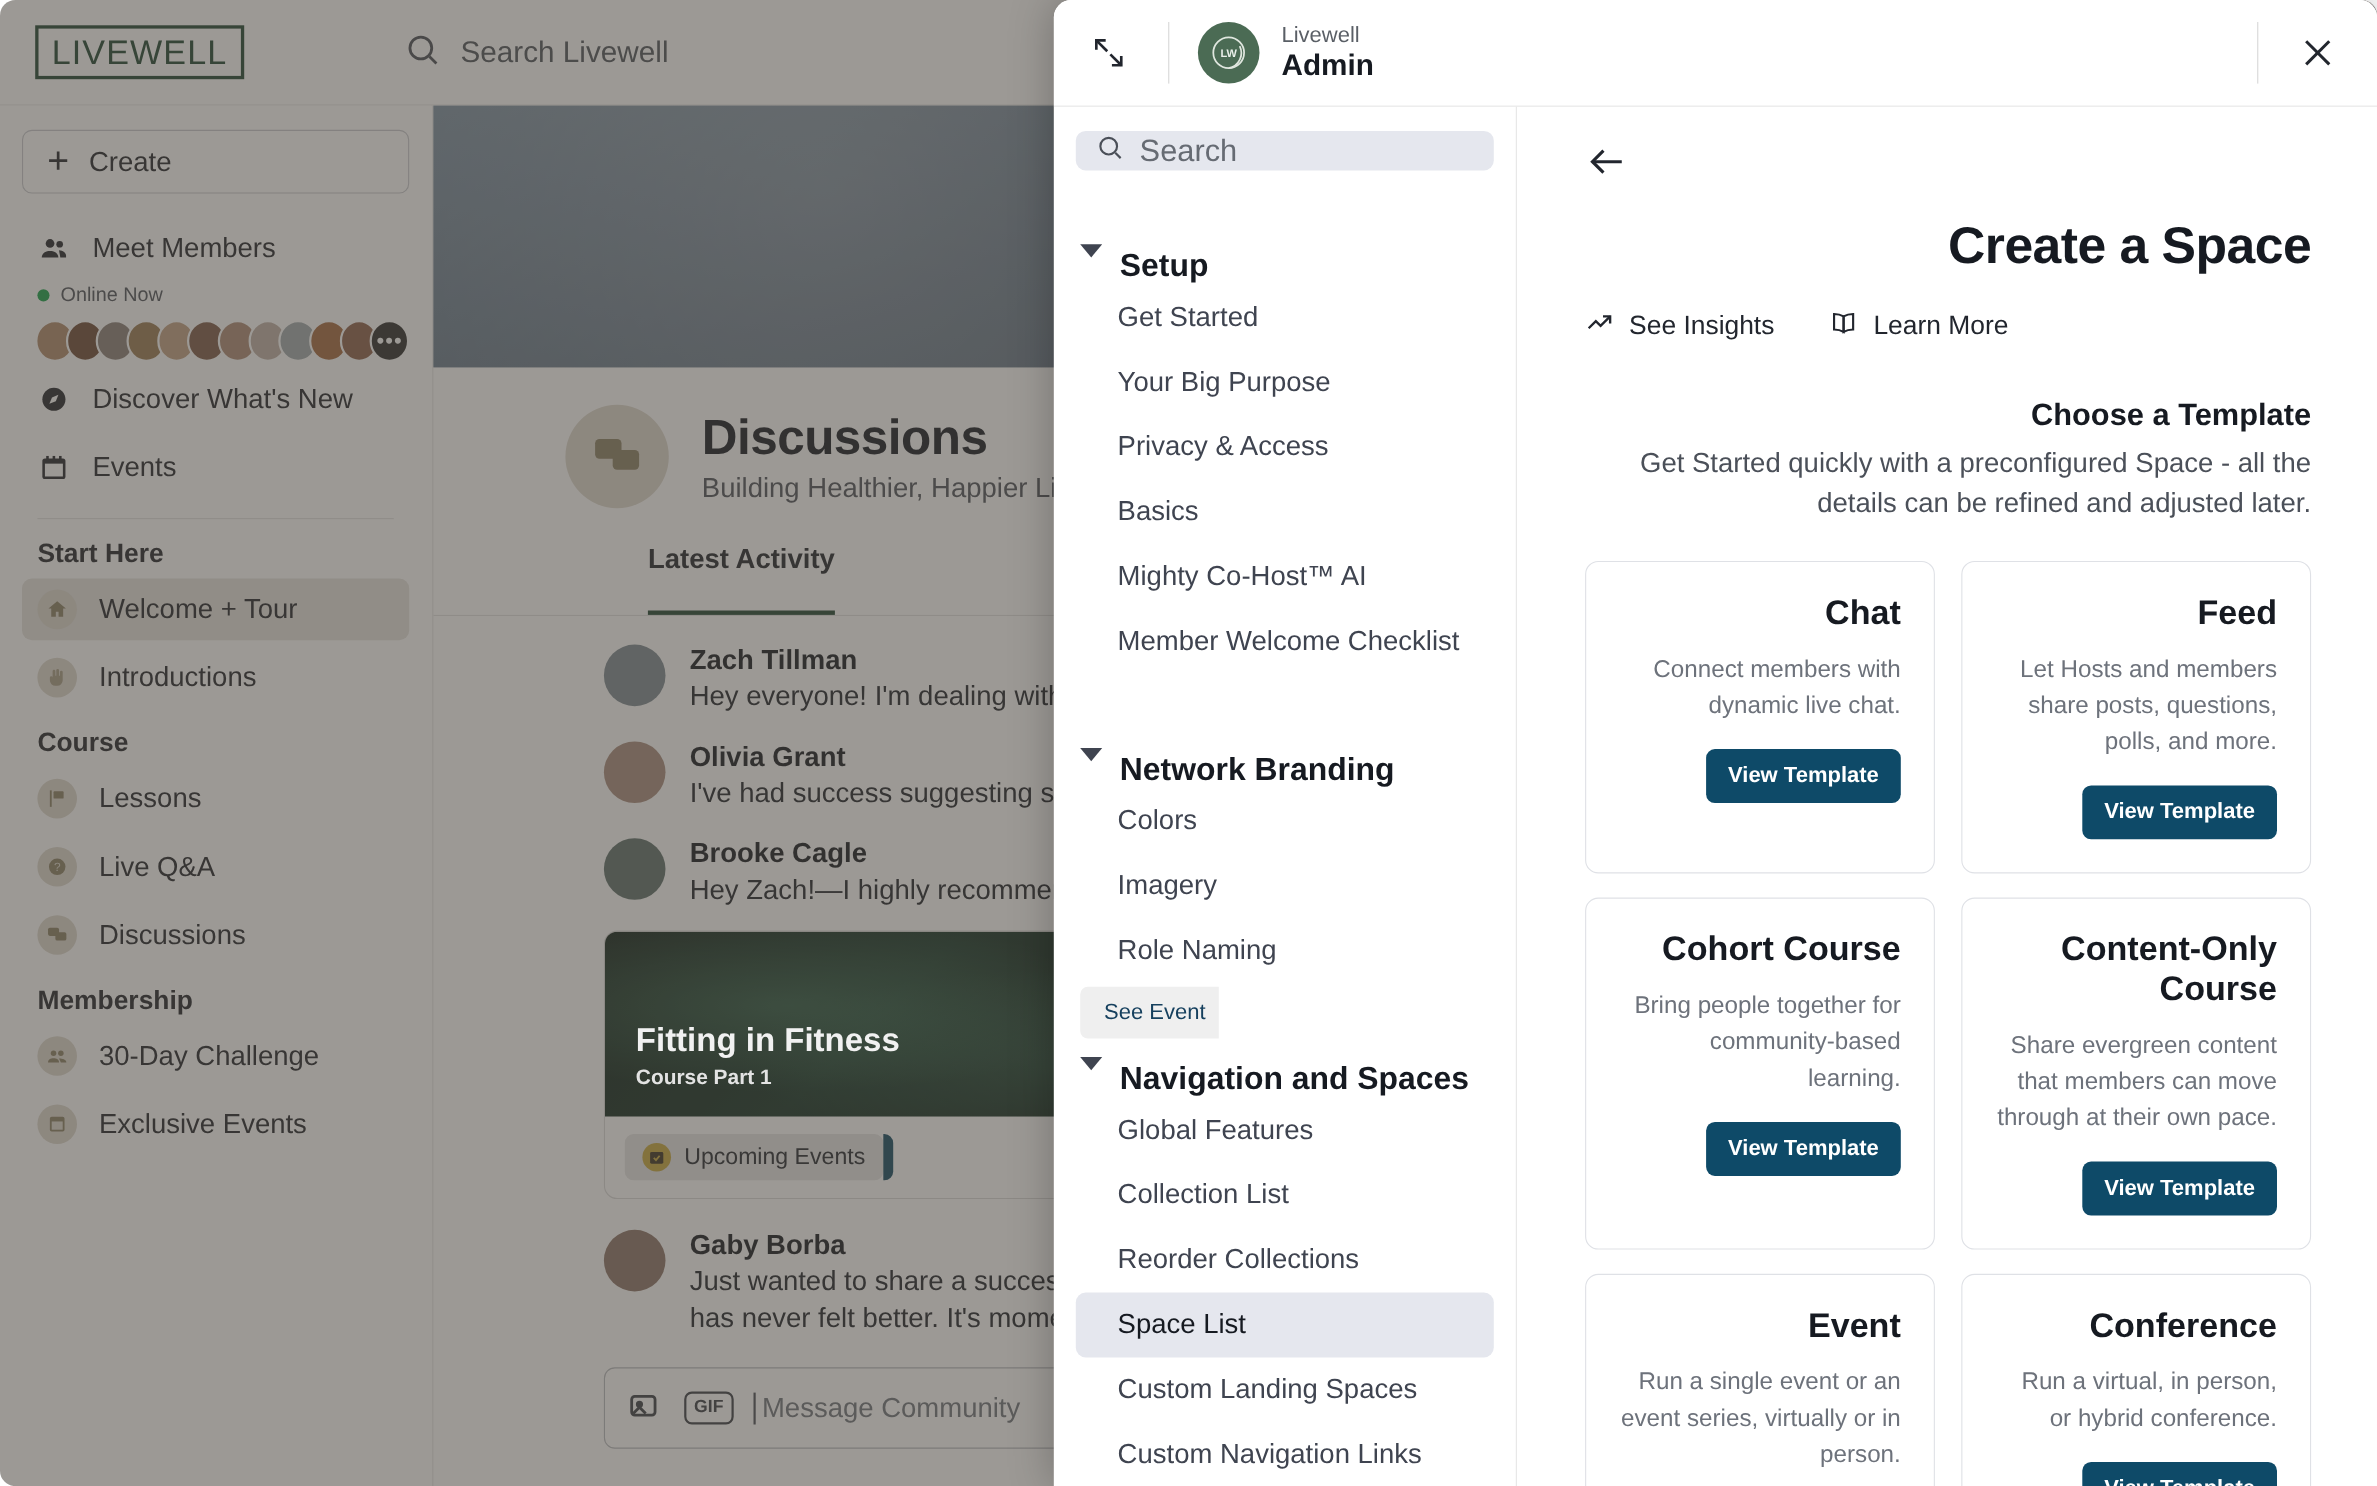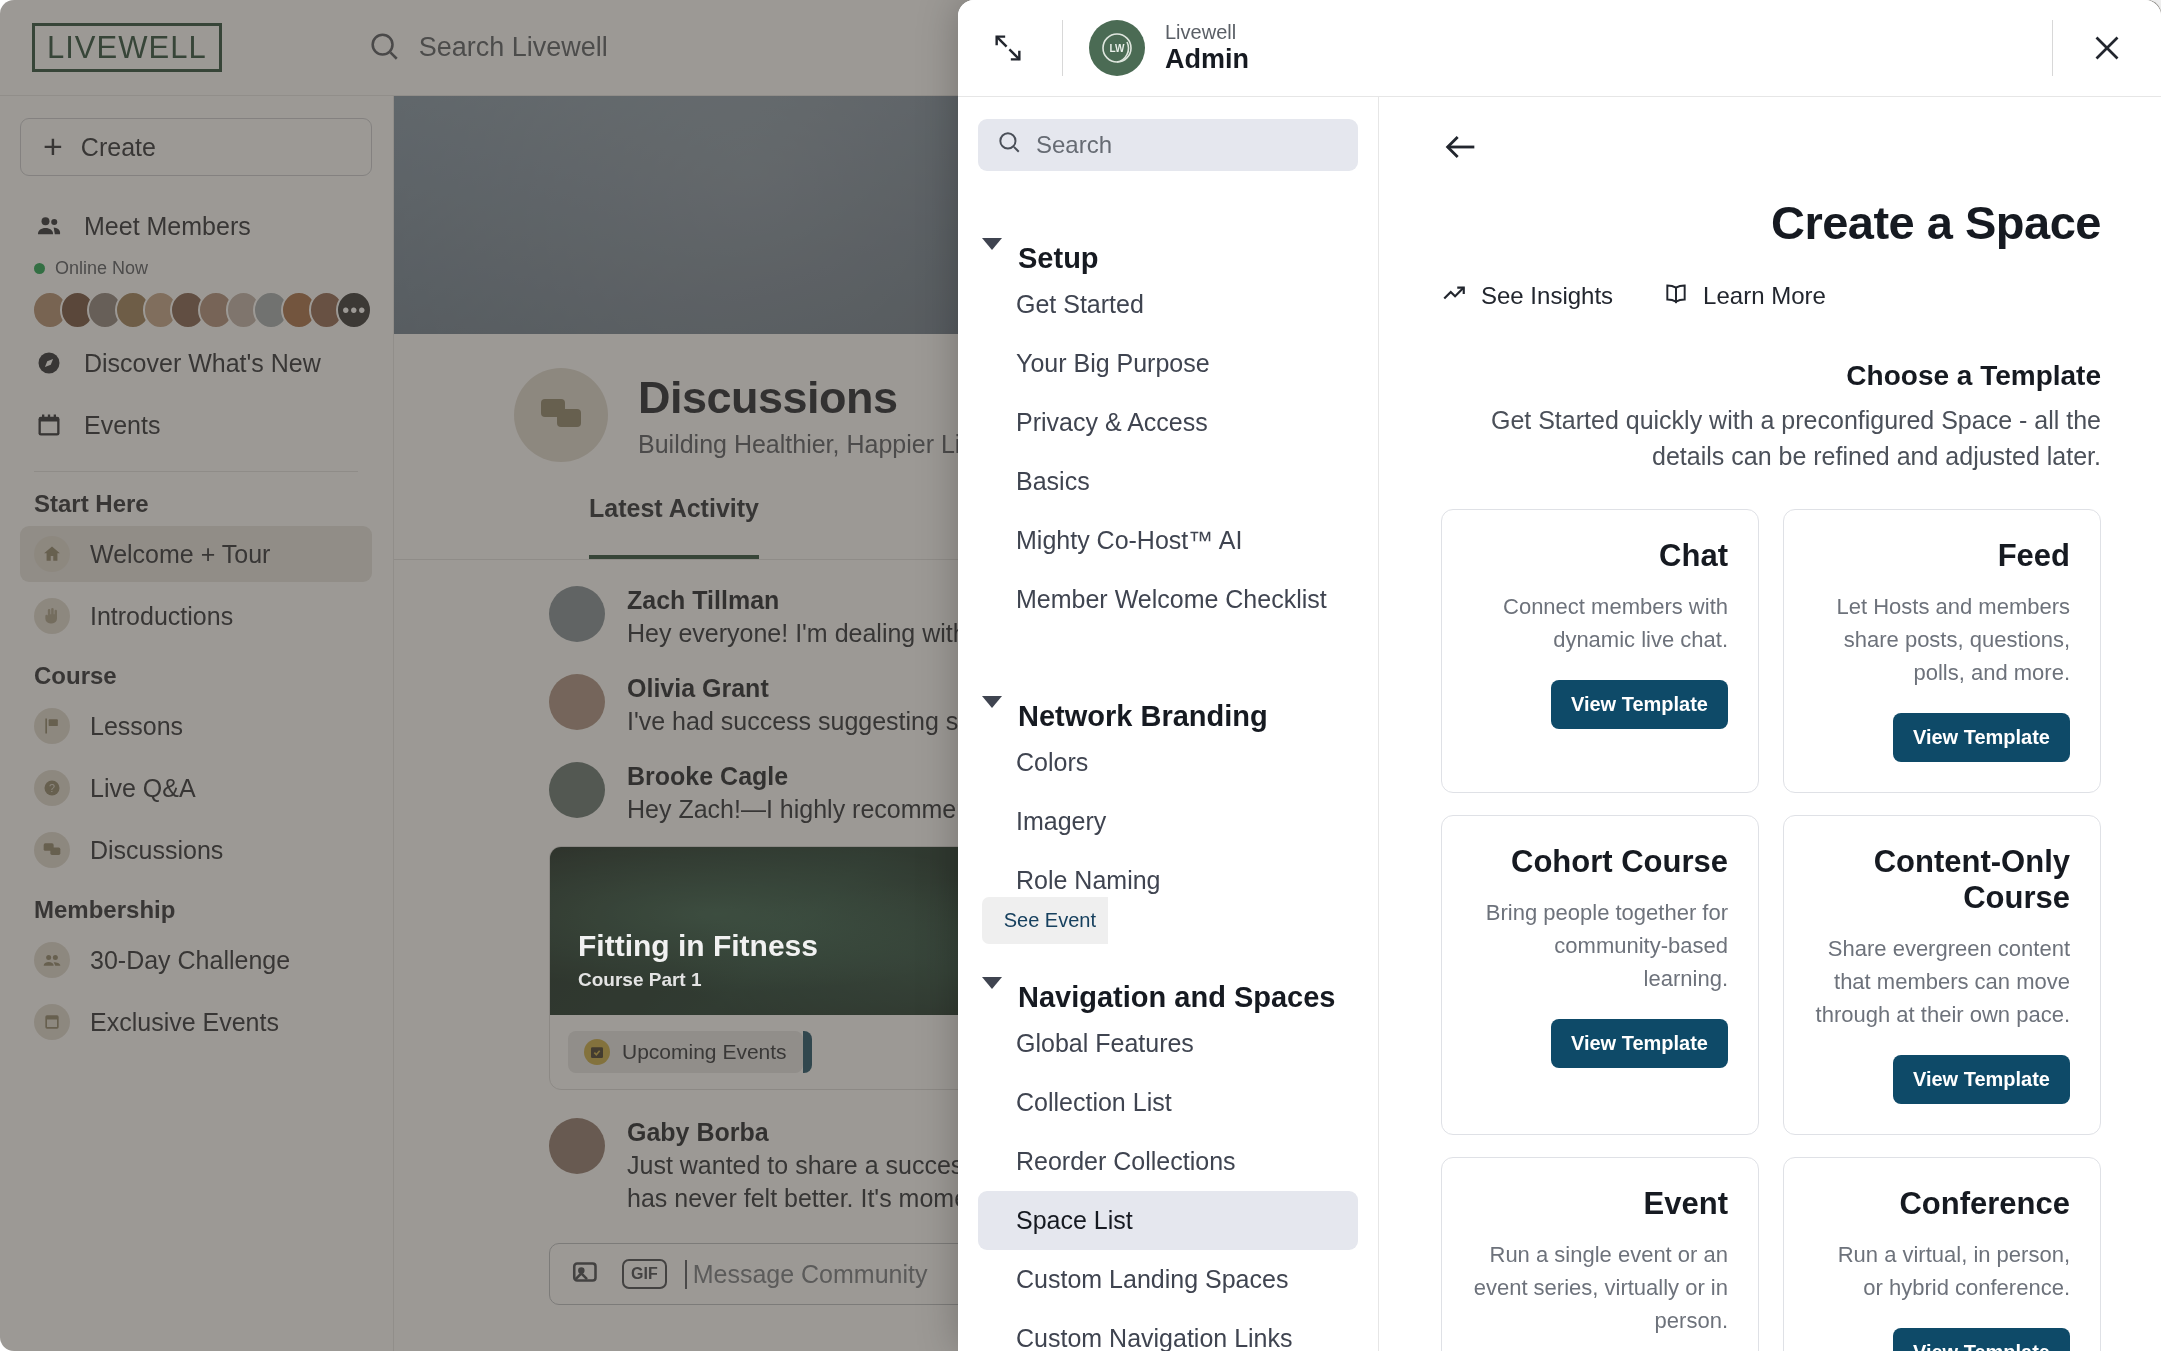--- a/index.html
+++ b/index.html
@@ -98,21 +98,21 @@
   .course-img:after{content:"";position:absolute;inset:0;background:
      radial-gradient(ellipse at 30% 40%, rgba(95,170,130,.35), transparent 55%),
      radial-gradient(ellipse at 75% 70%, rgba(70,140,110,.3), transparent 50%);}
   .ci-title{position:absolute; left:28px; bottom:52px; color:#f1f1f1; font-size:30px; font-weight:700; z-index:2;}
   .ci-sub{position:absolute; left:28px; bottom:24px; color:#e3e3e3; font-size:19px; font-weight:600; z-index:2;}
   .see-event{position:absolute; right:-10px; top:50px; background:#efefef; color:#16405e; font-size:20px; padding:12px 22px; border-radius:7px; z-index:3;}
   .course-foot { padding:16px 18px; display:flex; }
   .chip{ background:#e6e6e6; border-radius:8px; padding:8px 16px; display:flex; align-items:center; gap:12px; font-size:21px; color:#24282f;}
   .chip-ic{width:26px;height:26px;border-radius:50%;background:#c8a93c;display:flex;align-items:center;justify-content:center;}
   .chip-edge{width:9px;background:#134a63;border-radius:0 8px 8px 0;}
-  .msgbar { margin: 30px 0 0 155px; width: 560px; height:62px; border:1px solid #b9bcc1; border-radius:10px;
+  .msgbar { margin: 30px 0 0 155px; width: 560px; height:74px; border:1px solid #b9bcc1; border-radius:10px;
             display:flex; align-items:center; gap:18px; padding: 0 20px; }
   .msg-ph { font-size:25px; color:#70757d; border-left:2px solid #4b4f57; padding-left:6px;}
   .gif-box{border:2px solid #3a3e46;border-radius:7px;font-size:16px;font-weight:700;padding:4px 7px;color:#3a3e46;}
 
   .scrim { position:absolute; inset:0; background:rgba(75,70,62,0.55); }
 
   
   .modal {
     position: absolute; top: 0; left: 958px; right: 0; bottom: 0;
     background: #ffffff; border-radius: 16px 16px 0 0;
@@ -124,22 +124,22 @@
   .vline { width:1px; height:56px; background:#d8d8d8; margin:0 26px; }
   .brand { display:flex; align-items:center; gap:20px; }
   .brand-logo { width:56px; height:56px; border-radius:50%; background:#4b6b54; display:flex;align-items:center;justify-content:center; flex:none;}
   .brand-sm { font-size:20px; color:#5a5f66; line-height:1.1;}
   .brand-lg { font-size:27px; font-weight:800; color:#161a21; line-height:1.2;}
   .m-head-right { margin-left:auto; display:flex; align-items:center; }
   .close-btn { width:56px; height:56px; margin-right:26px; display:flex;align-items:center;justify-content:center;}
   .m-body { flex:1; display:flex; min-height:0; border-top:1px solid #e6e6e6;}
   .m-nav { width: 421px; flex:none; border-right:1px solid #e6e6e6; padding: 22px 20px 0 20px; overflow:hidden;}
   .m-search {
-    height: 52px; background:#e5e7ee; border-radius:9px; display:flex; align-items:center; gap:14px;
-    padding: 0 18px; color:#666b73; font-size:24px;
+    height: 36px; background:#e5e7ee; border-radius:9px; display:flex; align-items:center; gap:14px;
+    padding: 0 18px; color:#666b73; font-size:28px;
   }
   .grp-head { display:flex; align-items:center; gap:16px; margin: 42px 0 0 4px; }
   .caret { width:0;height:0;border-left:10px solid transparent;border-right:10px solid transparent;border-top:12px solid #3f4450;}
   .grp-title { font-size:29px; font-weight:800; color:#161a21;margin-top:29px;}
   .m-item { font-size:25px; color:#3f4450; padding: 15px 0 15px 38px; border-radius:9px; }
   .m-item.active { background:#e5e7ee; color:#161a21; }
 
   .m-main { flex:1; padding: 28px 60px 0 62px; overflow:hidden;text-align:right; }
   .back-ic { width:44px;height:44px; display:flex;align-items:center; }
   .h1 { font-size:47px; font-weight:800; color:#161a21; margin-top: 26px; letter-spacing:-0.5px;}

